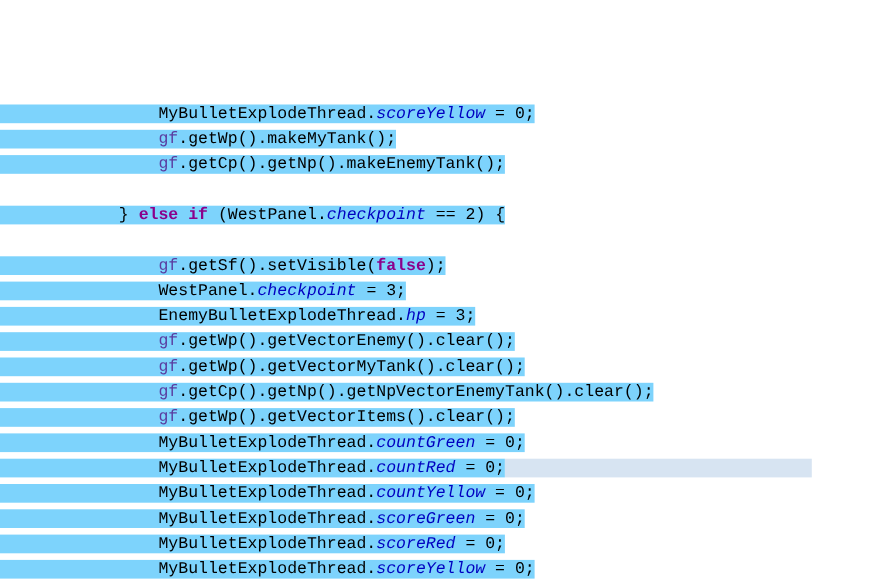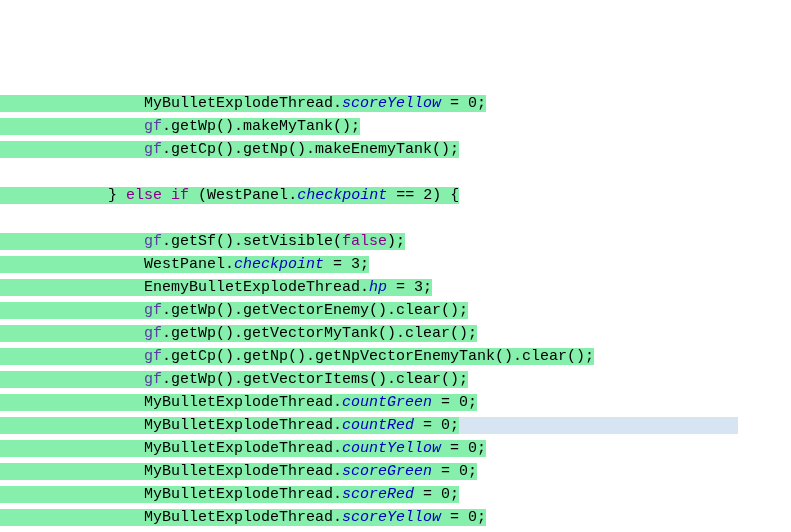--- a/index.html
+++ b/index.html
@@ -11,27 +11,27 @@
     line-height: 23px;
     white-space: pre;
     width: 791px;
     overflow: hidden;
   }
   .line {
     display: block;
     height: 23px;
   }
   .hl {
-    background: #86efac;
+    background: #7dd3fc;
   }
   .hl-blue {
     background: #d7e4f2;
   }
   .txt { color: #000; }
-  .kw  { color: #8b008b; font-weight: normal; }
+  .kw  { color: #8b008b; font-weight: bold; }
   .fld { color: #0000c0; font-style: italic; }
   .var { color: #5a3da0; margin-top: 30px; }
   .blank { background: #fff; }
 </style>
 </head>
 <body>
 
 
 
 <span class="line"><span class="hl"><span class="txt">                </span><span class="txt">MyBulletExplodeThread</span><span class="txt">.</span><span class="fld">scoreYellow</span><span class="txt"> = 0;</span></span></span><span class="line"><span class="hl"><span class="txt">                </span><span class="var">gf</span><span class="txt">.getWp()</span><span class="txt">.makeMyTank();</span></span></span><span class="line"><span class="hl"><span class="txt">                </span><span class="var">gf</span><span class="txt">.getCp()</span><span class="txt">.getNp()</span><span class="txt">.makeEnemyTank();</span></span></span><span class="line blank"></span><span class="line"><span class="hl"><span class="txt">            </span><span class="txt">} </span><span class="kw">else</span><span class="txt"> </span><span class="kw">if</span><span class="txt"> (</span><span class="txt">WestPanel</span><span class="txt">.</span><span class="fld">checkpoint</span><span class="txt"> == 2) {</span></span></span><span class="line blank"></span><span class="line"><span class="hl"><span class="txt">                </span><span class="var">gf</span><span class="txt">.getSf()</span><span class="txt">.setVisible(</span><span class="kw">false</span><span class="txt">);</span></span></span><span class="line"><span class="hl"><span class="txt">                </span><span class="txt">WestPanel</span><span class="txt">.</span><span class="fld">checkpoint</span><span class="txt"> = 3;</span></span></span><span class="line"><span class="hl"><span class="txt">                </span><span class="txt">EnemyBulletExplodeThread</span><span class="txt">.</span><span class="fld">hp</span><span class="txt"> = 3;</span></span></span><span class="line"><span class="hl"><span class="txt">                </span><span class="var">gf</span><span class="txt">.getWp()</span><span class="txt">.getVectorEnemy().clear();</span></span></span><span class="line"><span class="hl"><span class="txt">                </span><span class="var">gf</span><span class="txt">.getWp()</span><span class="txt">.getVectorMyTank().clear();</span></span></span><span class="line"><span class="hl"><span class="txt">                </span><span class="var">gf</span><span class="txt">.getCp()</span><span class="txt">.getNp()</span><span class="txt">.getNpVectorEnemyTank().clear();</span></span></span><span class="line"><span class="hl"><span class="txt">                </span><span class="var">gf</span><span class="txt">.getWp()</span><span class="txt">.getVectorItems().clear();</span></span></span><span class="line"><span class="hl"><span class="txt">                </span><span class="txt">MyBulletExplodeThread</span><span class="txt">.</span><span class="fld">countGreen</span><span class="txt"> = 0;</span></span></span><span class="line"><span class="hl"><span class="txt">                </span><span class="txt">MyBulletExplodeThread</span><span class="txt">.</span><span class="fld">countRed</span><span class="txt"> = 0;</span></span><span class="hl-blue">                               </span></span><span class="line"><span class="hl"><span class="txt">                </span><span class="txt">MyBulletExplodeThread</span><span class="txt">.</span><span class="fld">countYellow</span><span class="txt"> = 0;</span></span></span><span class="line"><span class="hl"><span class="txt">                </span><span class="txt">MyBulletExplodeThread</span><span class="txt">.</span><span class="fld">scoreGreen</span><span class="txt"> = 0;</span></span></span><span class="line"><span class="hl"><span class="txt">                </span><span class="txt">MyBulletExplodeThread</span><span class="txt">.</span><span class="fld">scoreRed</span><span class="txt"> = 0;</span></span></span><span class="line"><span class="hl"><span class="txt">                </span><span class="txt">MyBulletExplodeThread</span><span class="txt">.</span><span class="fld">scoreYellow</span><span class="txt"> = 0;</span></span></span><span class="line"></span>

